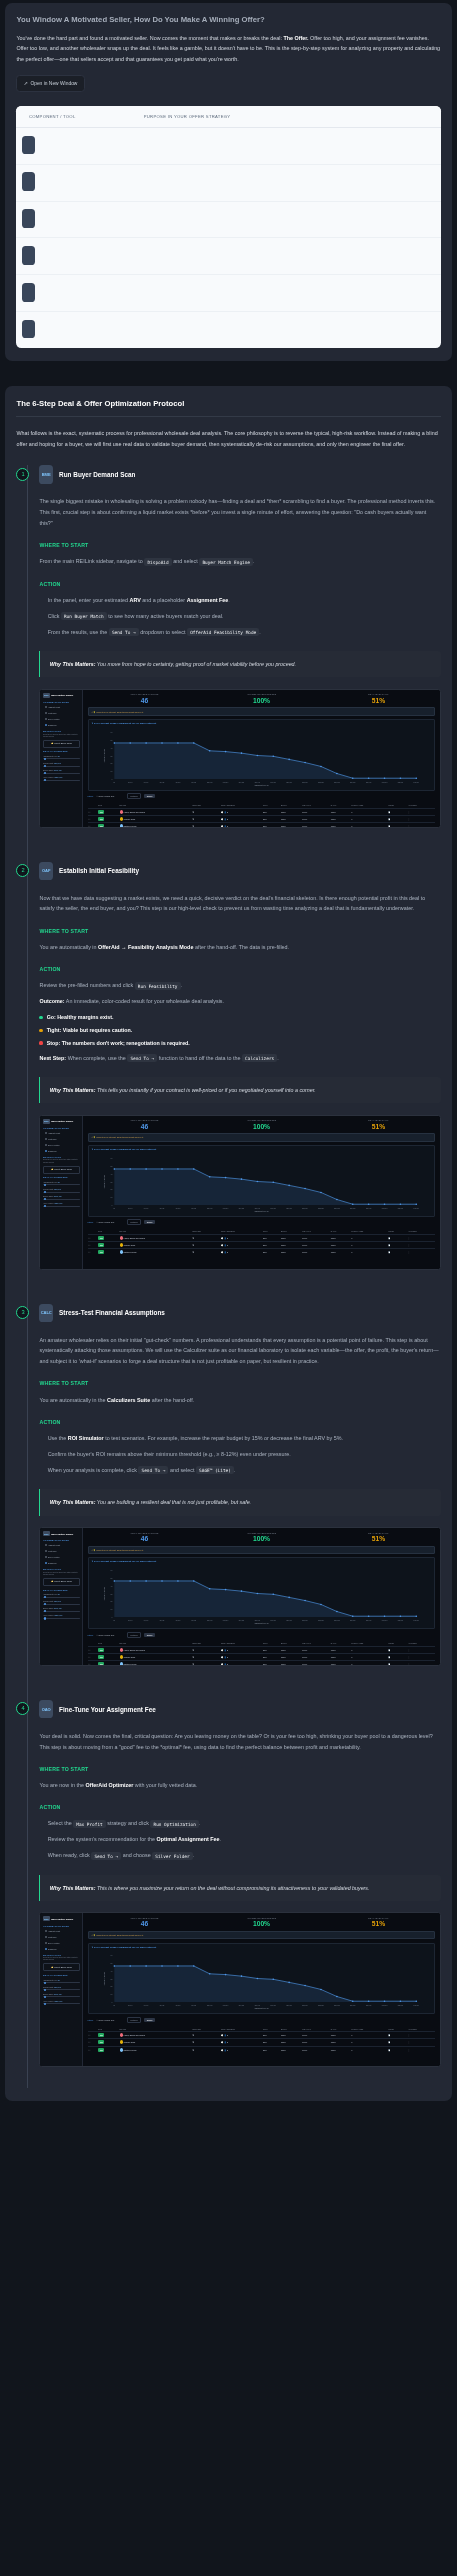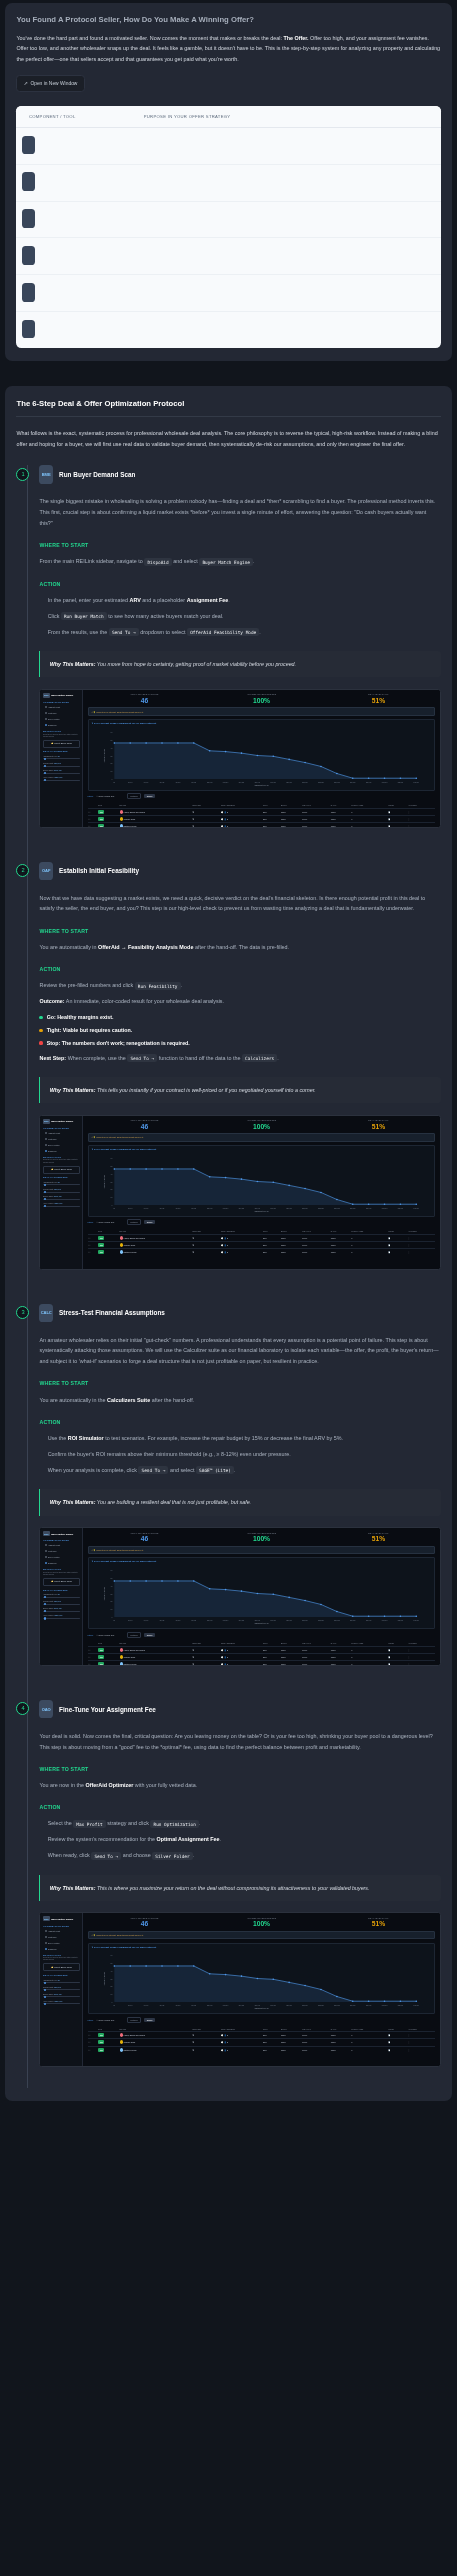--- a/index.html
+++ b/index.html
@@ -266,21 +266,21 @@
   .gtable td { font-size: 1.9px; color: #c5cddb; padding: 2.1px 1px; border-top: 0.3px solid #1b2330; }
   .pill { border-radius: 1px; padding: 1px 1.5px; font-size: 1.8px; color: #fff; font-weight: bold; }
 </style>
 </head>
 <body>
 
 <div class="page">
 
 
   <div class="panel">
-    <h2 class="section-h">You Found A Protocol Seller, How Do You Make A Winning Offer?</h2>
+    <h2 class="section-h">You Window A Motivated Seller, How Do You Make A Winning Offer?</h2>
     <p class="body-text">
       <span>You've done the hard part and found a motivated seller. Now comes the moment that makes or breaks the deal: </span><b>The Offer.</b><span> Offer too high, and your assignment fee vanishes. Offer too low, and another wholesaler snaps up the deal. It feels like a gamble, but it doesn't have to be. This is the step-by-step system for analyzing any property and calculating the perfect offer—one that sellers accept and that guarantees you get paid what you're worth.</span>
     </p>
 
     <button class="open-window-btn">
       <span>↗</span>
       <span>Open in New Window</span>
     </button>
 
     <div class="comp-card">

